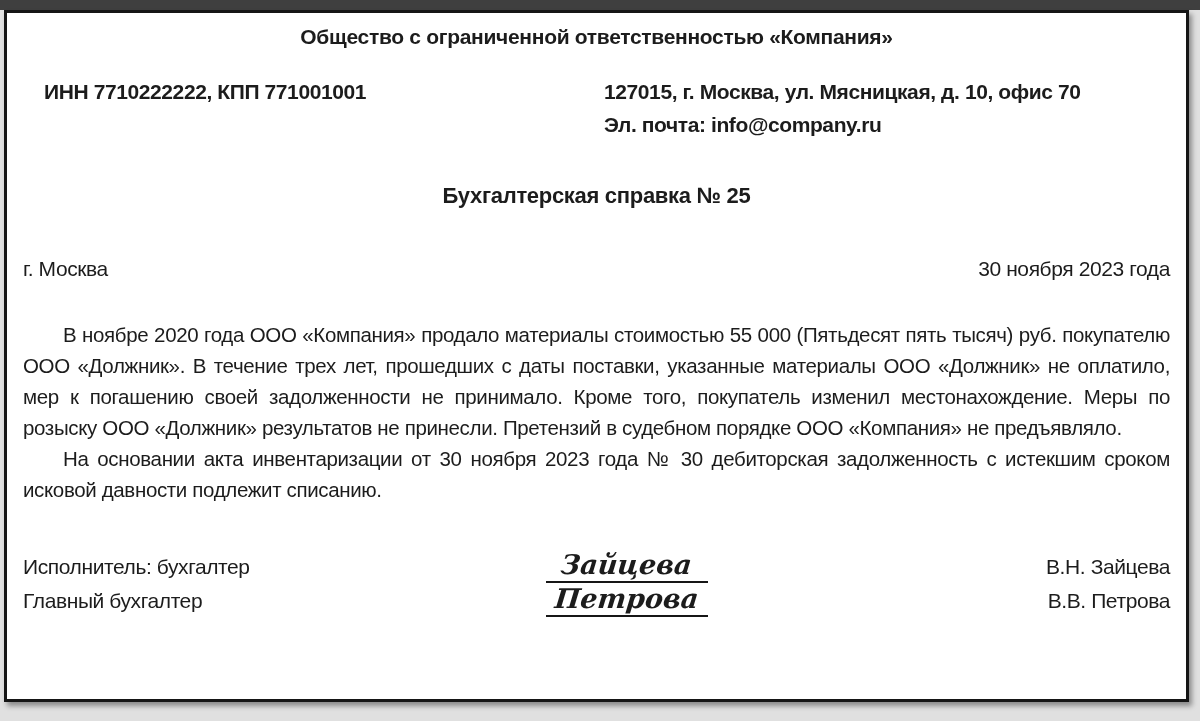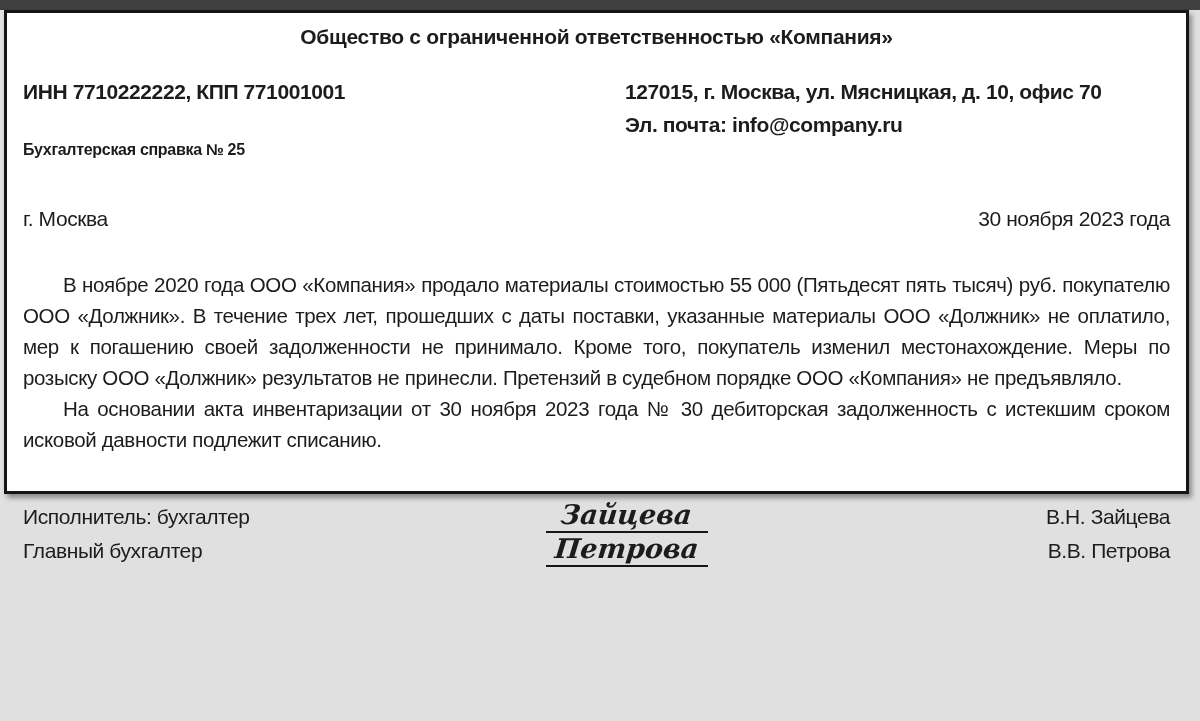--- a/index.html
+++ b/index.html
@@ -13,49 +13,50 @@
   }
   .top-edge {
     position: absolute;
     left: 0; top: 0;
     width: 1200px; height: 10px;
     background: #3f3f3f;
   }
   .page {
     position: absolute;
     left: 4px; top: 10px;
-    width: 1185px; height: 484px;
+    width: 1185px; height: 692px;
     background: #ffffff;
     border: 3px solid #151515;
     box-shadow: 3px 4px 5px rgba(0,0,0,0.38);
     padding: 10px 16px 22px 16px;
   }
   .company-header {
     text-align: center;
     font-weight: bold;
     font-size: 21px;
     letter-spacing: -0.3px;
     margin-top: 2px;
   }
   .requisites {
     display: flex;
-    justify-content: space-between;
+    justify-content: center;
     margin-top: 26px;
     font-weight: bold;
     font-size: 21px;
     letter-spacing: -0.4px;
     line-height: 33px;
   }
   .requisites .left-block { width: 560px; }
   .requisites .right-block { width: 545px; }
   .doc-title {
-    text-align: left;
+    text-align: center;
     font-weight: bold;
-    font-size: 16px;
+    font-size: 22px;
     letter-spacing: -0.3px;
+    margin-top: 42px;
   }
   .meta-row {
     display: flex;
     justify-content: space-between;
     font-size: 21px;
     letter-spacing: -0.4px;
     margin-top: 48px;
   }
   .body-text {
     margin-top: 38px;

